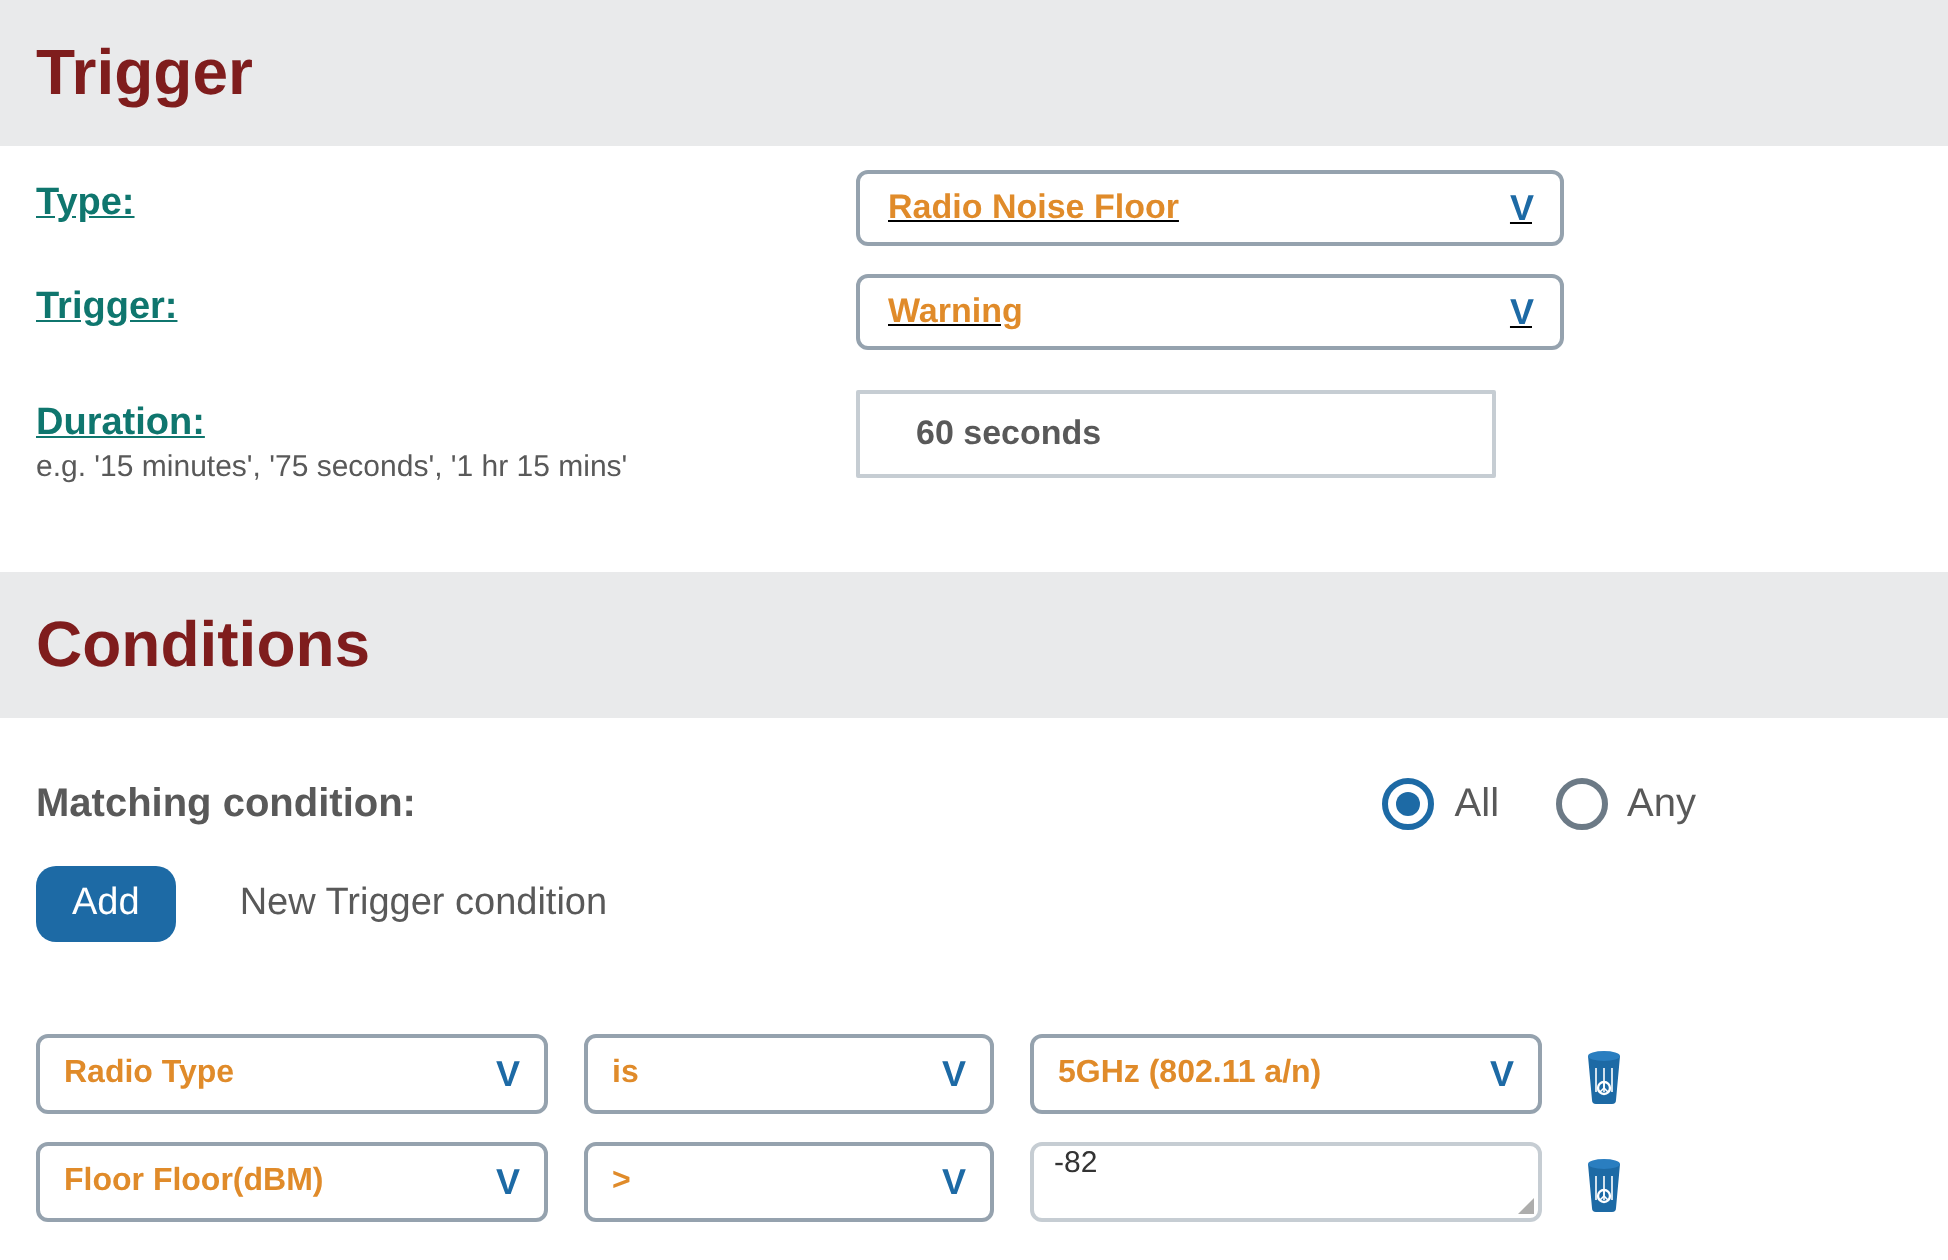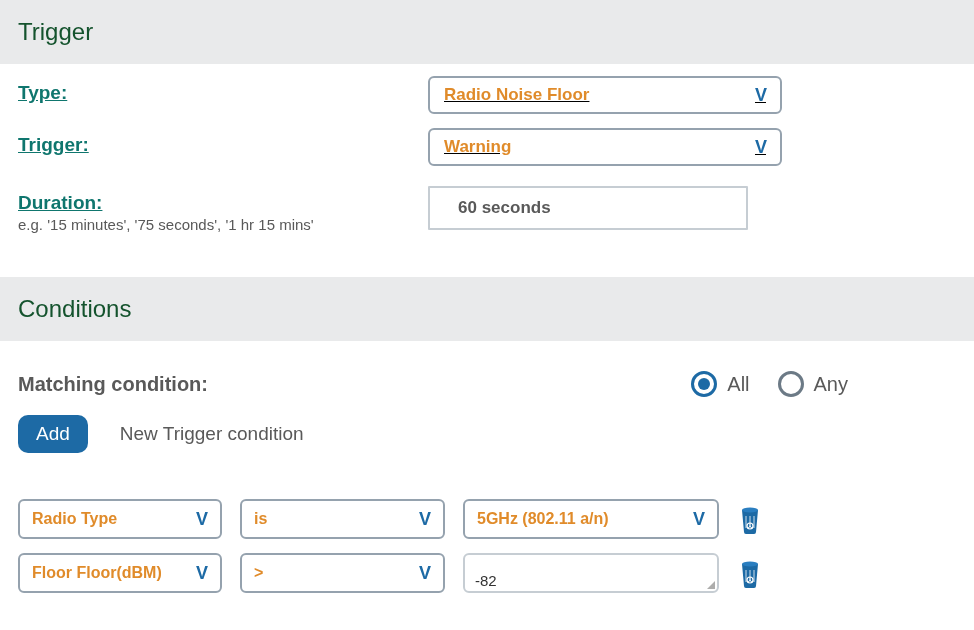--- a/index.html
+++ b/index.html
@@ -12,23 +12,23 @@
       background: #fff;
       width: 974px;
       height: 630px;
       overflow: hidden;
     }
     .section-header {
       background: #e9eaeb;
       padding: 18px 18px;
     }
     .section-header h1 {
-      font-size: 24px;
-      font-weight: normal;
-      color: #14532d;
+      font-size: 32px;
+      font-weight: bold;
+      color: #7f1d1d;
     }
     .trigger-body {
       padding: 12px 18px 30px 18px;
     }
     .row {
       display: flex;
       align-items: flex-start;
       margin-bottom: 14px;
     }
     .label-col {
@@ -161,39 +161,39 @@
       border: 2px solid #95a2ae;
       border-radius: 6px;
       height: 40px;
       display: flex;
       align-items: center;
       justify-content: space-between;
       padding: 0 12px;
       background: #fff;
       cursor: pointer;
     }
-    .cond-dropdown.col1 { width: 204px; }
+    .cond-dropdown.col1 { width: 256px; }
     .cond-dropdown.col2 { width: 205px; }
     .cond-dropdown.col3 { width: 256px; }
     .cond-dropdown .val {
       color: #e08b2a;
       font-weight: bold;
       font-size: 16px;
     }
     .cond-dropdown .chev {
       color: #1d6aa5;
       font-weight: 900;
       font-size: 18px;
     }
     .cond-textinput {
       border: 2px solid #c6cdd3;
       border-radius: 6px;
       height: 40px;
       width: 256px;
-      padding: 17px 10px;
+      padding: 0 10px;
       font-size: 16px;
       color: #333;
       background: #fff;
       position: relative;
     }
     .cond-textinput input {
       border: none;
       outline: none;
       font-size: 15px;
       color: #333;

